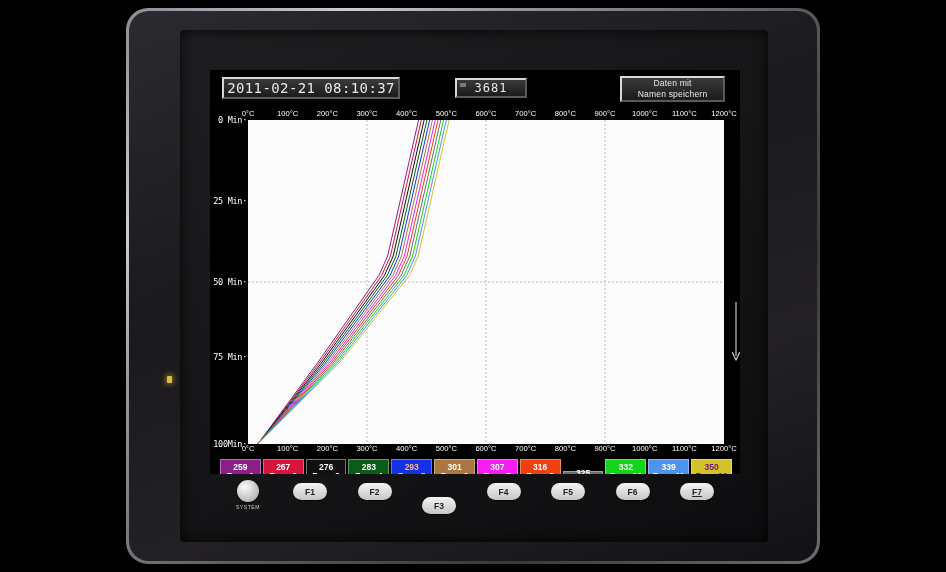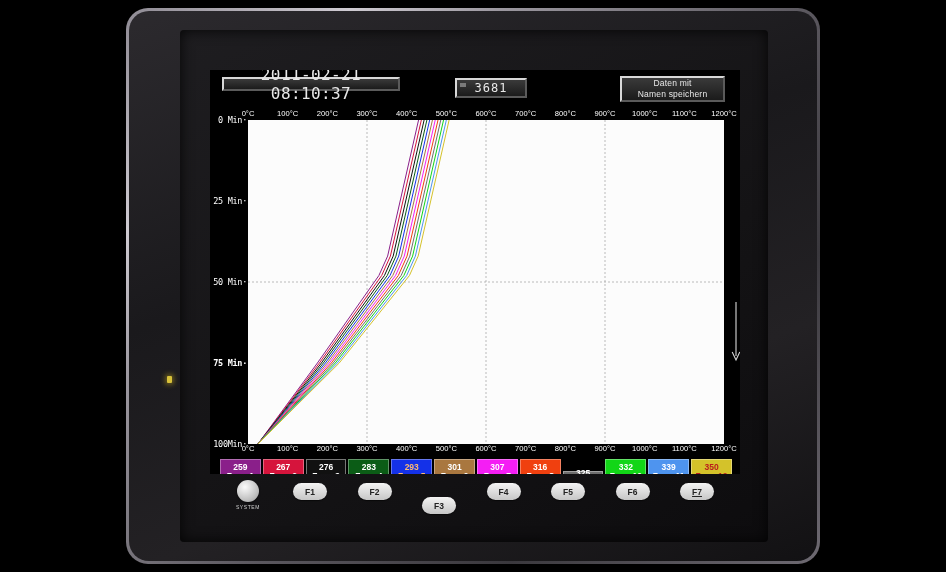--- a/index.html
+++ b/index.html
@@ -21,21 +21,21 @@
 
   
   .screen{position:absolute;left:210px;top:70px;width:530px;height:404px;background:#000;overflow:hidden;}
 
   
   .topbar{position:absolute;left:0;top:0;width:530px;height:36px;}
   .lcdbtn{position:absolute;box-sizing:border-box;
     background:linear-gradient(#3a3a3a,#1b1b1b);
     border:2px solid;border-color:#d8d8d8 #5a5a5a #5a5a5a #d8d8d8;
     color:#e8e8e8;display:flex;align-items:center;justify-content:center;text-align:center;}
-  #datetime-display{left:12px;top:7px;width:178px;height:14px;font-size:16px;letter-spacing:.4px;}
+  #datetime-display{left:12px;top:7px;width:178px;height:22px;font-size:14px;letter-spacing:.4px;}
   #counter-display{left:245px;top:8px;width:72px;height:20px;font-size:12px;letter-spacing:1px;}
   #counter-display .tick{position:absolute;left:3px;top:3px;width:6px;height:4px;background:#7a7a7a;}
   #save-button{left:410px;top:6px;width:105px;height:26px;flex-direction:column;font-size:8.5px;
     font-family:"Liberation Sans",sans-serif;line-height:1.25;letter-spacing:.2px;}
 
   
   .xaxis{position:absolute;left:0;width:530px;height:12px;color:#fff;font-size:7.6px;
     font-family:"Liberation Sans",sans-serif;}
   .xaxis.top{top:39px;}
   .xaxis.bottom{top:374px;}
@@ -107,21 +107,21 @@
         <span class="xtick" style="left: 355.333px;">800°C</span>
         <span class="xtick" style="left: 395px;">900°C</span>
         <span class="xtick" style="left: 434.667px;">1000°C</span>
         <span class="xtick" style="left: 474.333px;">1100°C</span>
         <span class="xtick" style="left: 514px;">1200°C</span>
       </div>
     <div class="yaxis" id="yaxis">
         <span class="ytick" style="top: 0px;">0 Min·</span>
         <span class="ytick" style="top: 81px;">25 Min·</span>
         <span class="ytick" style="top: 162px;">50 Min·</span>
-        <span class="ytick" style="top: 243px; font-weight: bold;">75 Min·</span>
+        <span class="ytick" style="top: 237px;">75 Min·</span>
         <span class="ytick" style="top: 324px;">100Min·</span>
       </div>
 
     <div class="plotwrap">
       <svg class="plot" id="plot-svg" viewBox="0 0 476 324" preserveAspectRatio="none">
           <line x1="119" y1="0" x2="119" y2="324" stroke="#9e9e9e" stroke-width="0.7" stroke-dasharray="2 2"></line>
           <line x1="238" y1="0" x2="238" y2="324" stroke="#9e9e9e" stroke-width="0.7" stroke-dasharray="2 2"></line>
           <line x1="357" y1="0" x2="357" y2="324" stroke="#9e9e9e" stroke-width="0.7" stroke-dasharray="2 2"></line>
           <line x1="0" y1="162" x2="476" y2="162" stroke="#9e9e9e" stroke-width="0.7" stroke-dasharray="2 2"></line>
           <polyline points="9.92,324.00 69.42,243.00 130.90,155.52 139.63,136.08 170.57,0.00" fill="none" stroke="#8a1f8a" stroke-width="1"></polyline>
@@ -198,21 +198,21 @@
           <span class="nm">Zone 9</span>
         </div>
         <div class="zone" style="background: rgb(18, 214, 23); color: rgb(255, 255, 255); border-color: rgba(255, 255, 255, 0.35);">
           <span class="val">332</span>
           <span class="nm">Zone 10</span>
         </div>
         <div class="zone" style="background: rgb(78, 148, 239); color: rgb(255, 255, 255); border-color: rgba(255, 255, 255, 0.35);">
           <span class="val">339</span>
           <span class="nm">Zone 11</span>
         </div>
-        <div class="zone" style="background: rgb(212, 194, 42); color: #b91c1c; border-color: rgba(255, 255, 255, 0.35);">
+        <div class="zone" style="background: rgb(212, 194, 42); color: #701a75; border-color: rgba(255, 255, 255, 0.35);">
           <span class="val">350</span>
           <span class="nm">Zone 12</span>
         </div>
       </div>
 
   </div>
 
   <div class="fkeys" id="fkey-row">
     <div id="system-button"></div>
     <div id="system-label">SYSTEM</div>

